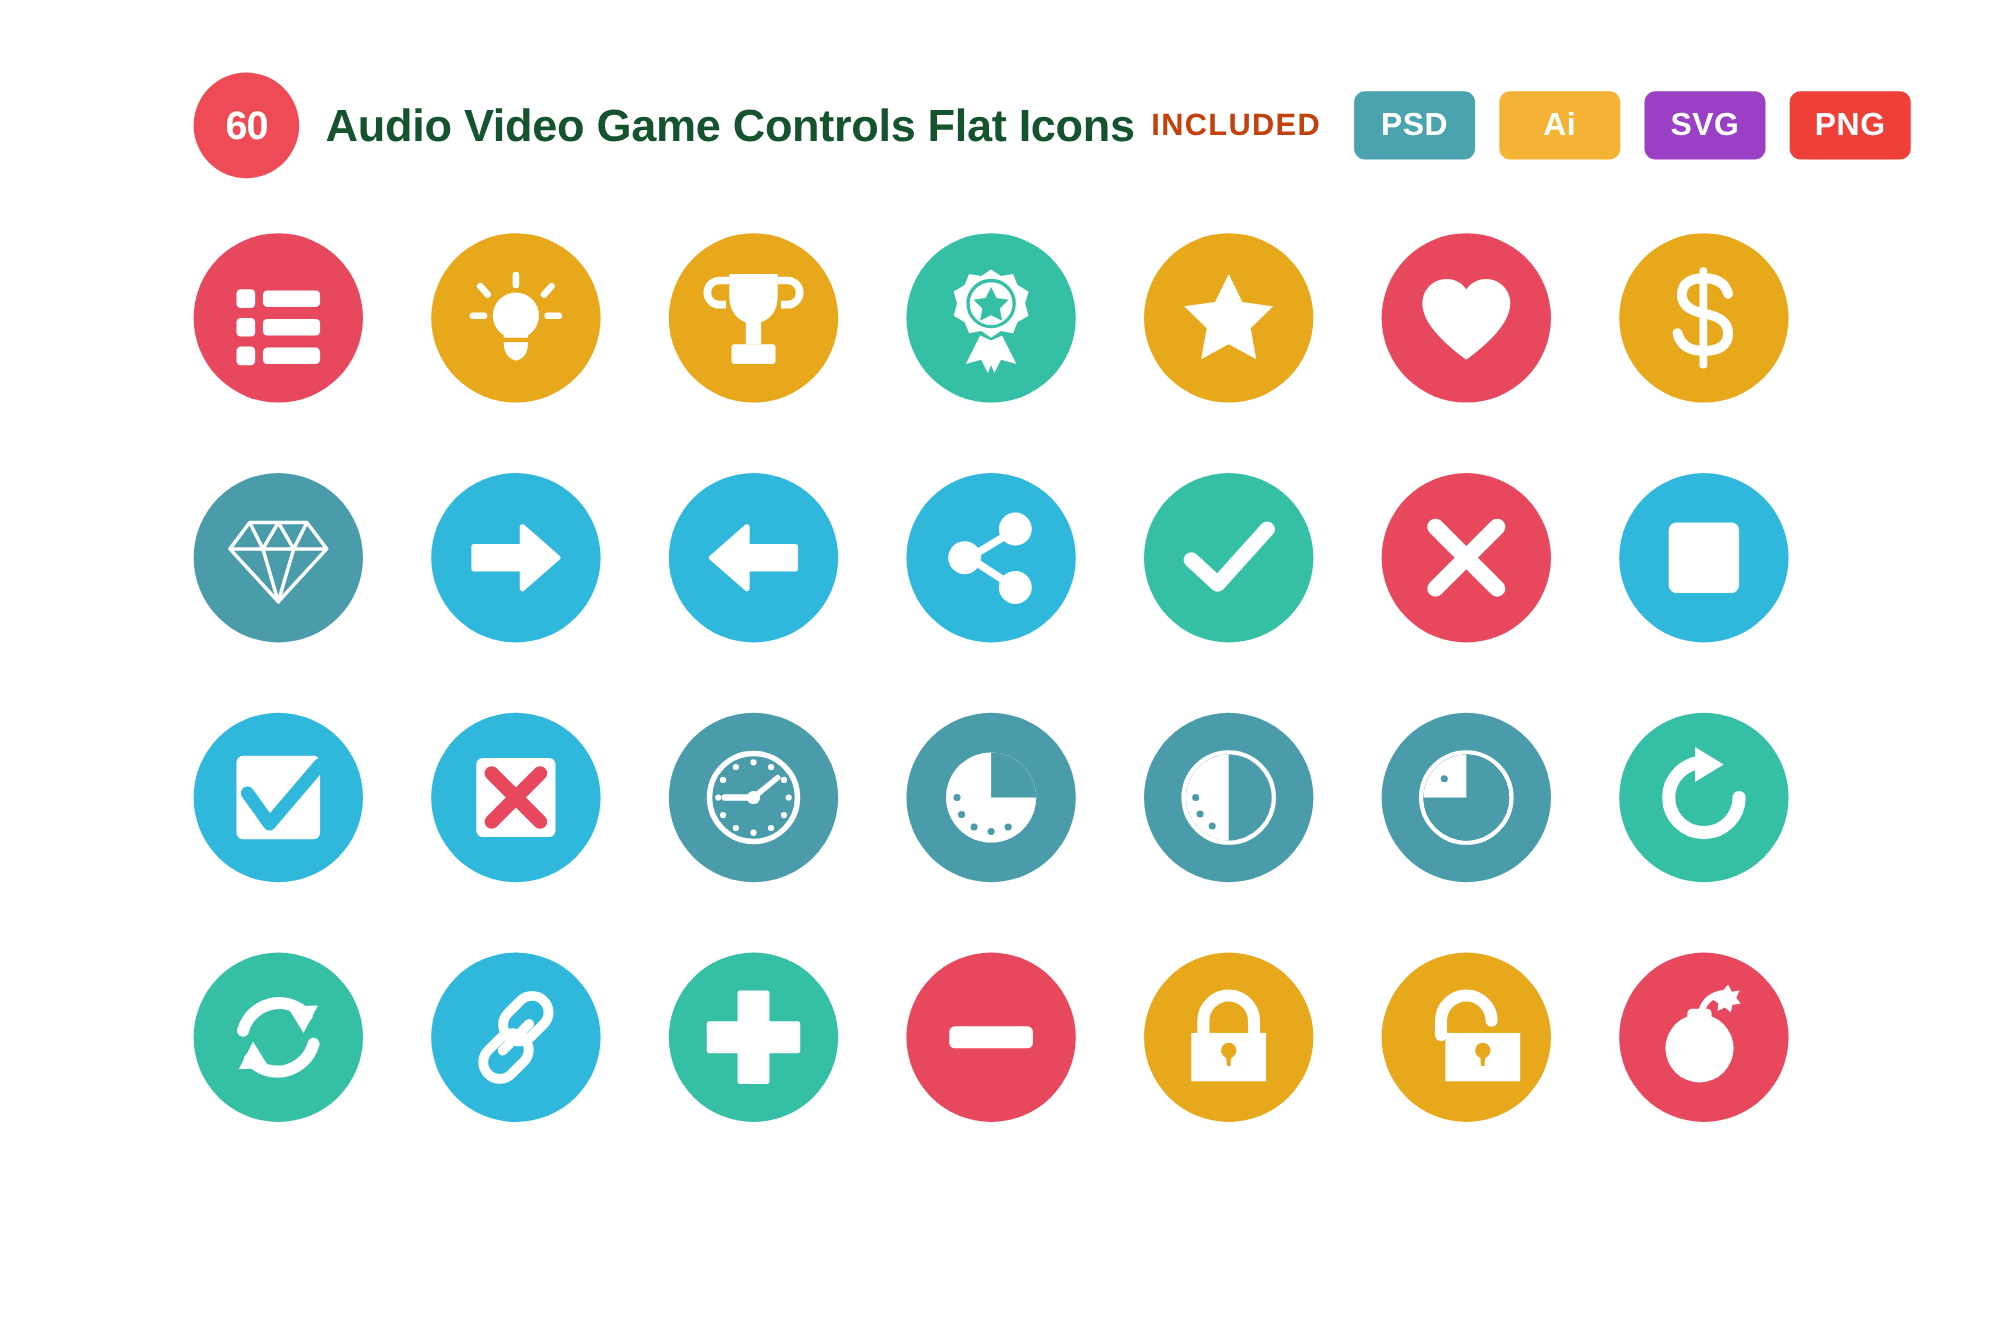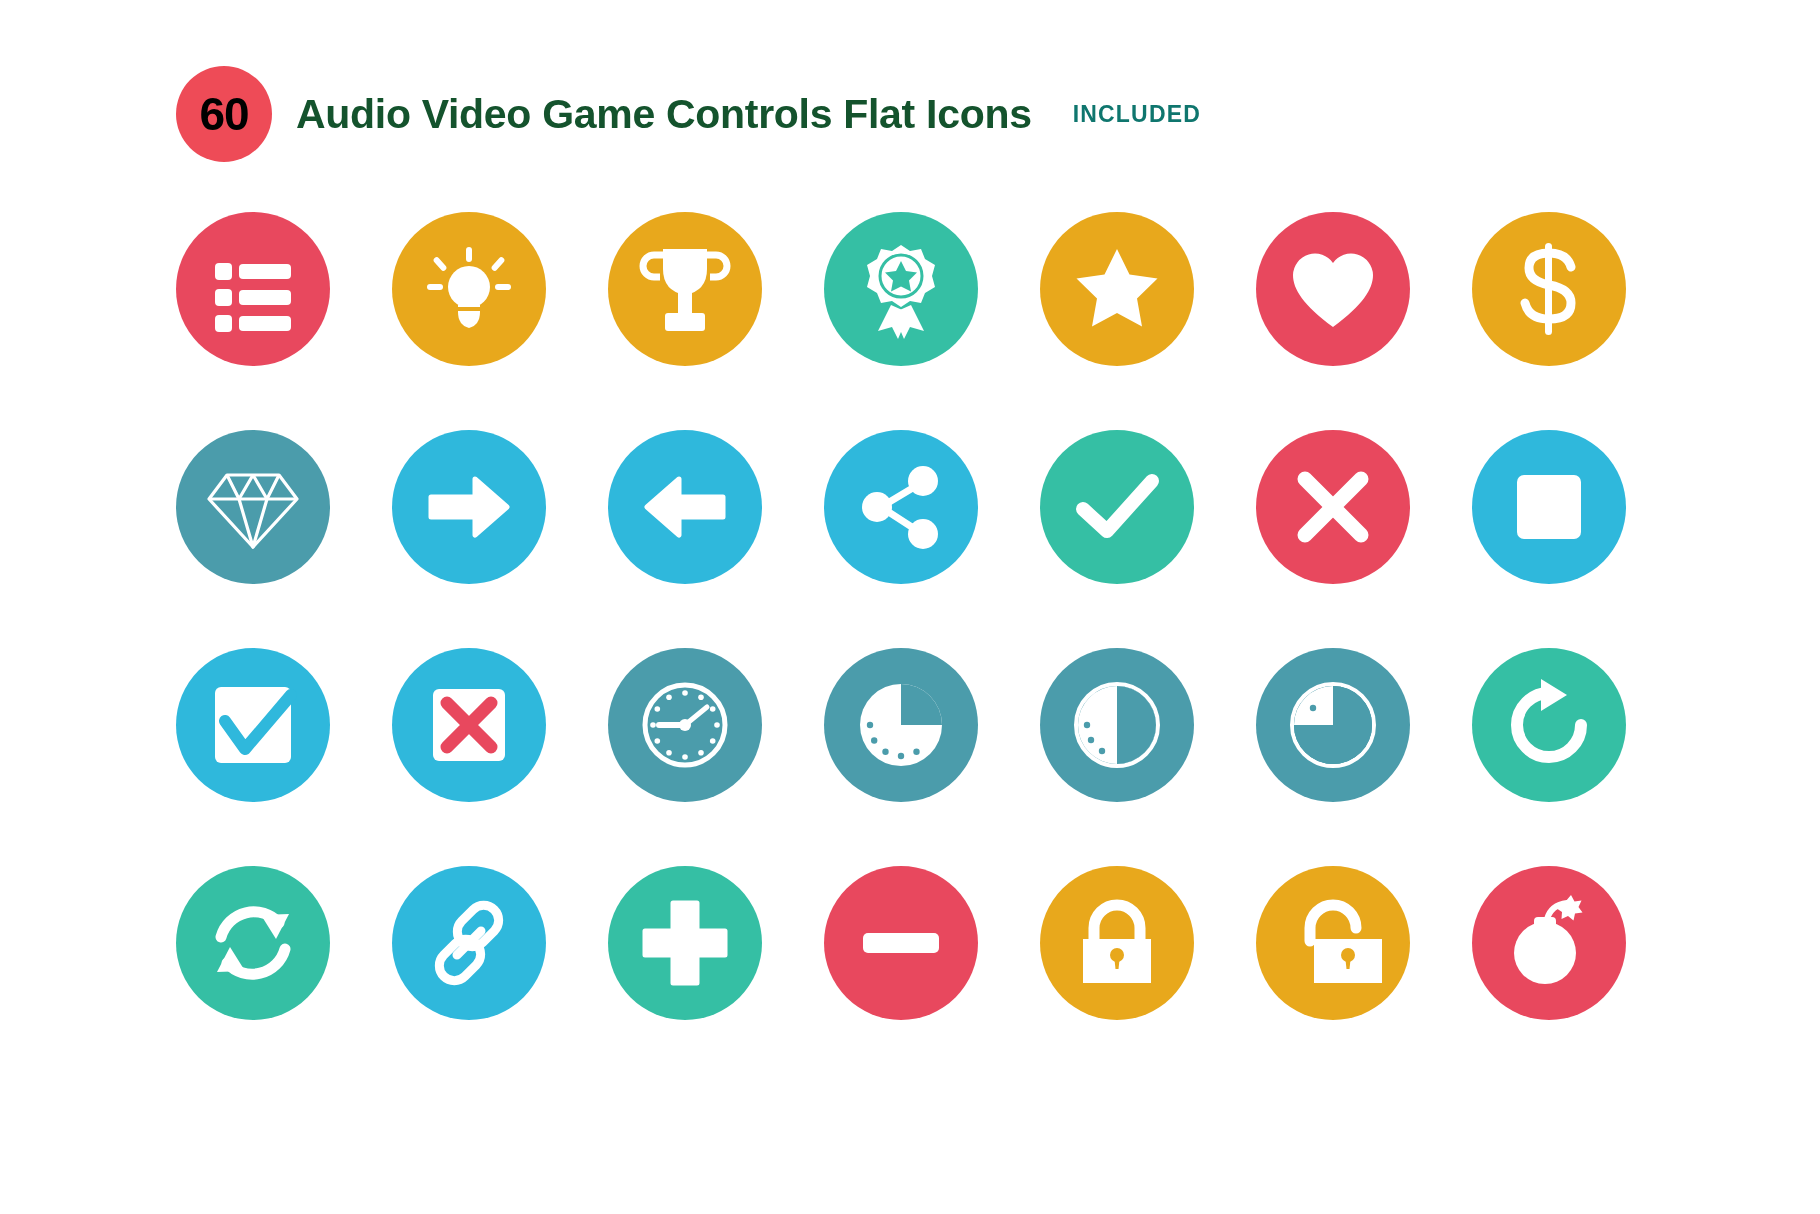--- a/index.html
+++ b/index.html
@@ -27,44 +27,44 @@
     height: 96px;
     display: flex;
     align-items: center;
   }
 
   .count-badge {
     width: 96px;
     height: 96px;
     border-radius: 50%;
     background: #EE4B57;
-    color: #000000;
+    color: #ffffff;
     display: flex;
     align-items: center;
     justify-content: center;
-    font-size: 46px;
+    font-size: 36px;
     font-weight: bold;
     letter-spacing: -1px;
     flex: 0 0 auto;
   }
 
   .title {
     margin-left: 24px;
     color: #14532d;
     font-size: 41px;
     font-weight: bold;
     letter-spacing: -0.3px;
     white-space: nowrap;
     flex: 0 0 auto;
   }
 
   .included-label {
-    margin-left: 41px;
-    color: #0f766e;
-    font-size: 23px;
+    margin-left: 15px;
+    color: #c2410c;
+    font-size: 28px;
     font-weight: bold;
     letter-spacing: 1.2px;
     white-space: nowrap;
     flex: 0 0 auto;
   }
 
   .format-list {
     margin-left: 30px;
     display: flex;
     align-items: center;
@@ -112,20 +112,34 @@
 <body>
 
 <div class="page">
 
   <div class="header">
     <div class="count-badge">
       <span>60</span>
     </div>
     <div class="title">Audio Video Game Controls Flat Icons</div>
     <div class="included-label">INCLUDED</div>
+    <div class="format-list">
+        <div class="format-chip" style="background: rgb(75, 163, 176);">
+          <span>PSD</span>
+        </div>
+        <div class="format-chip" style="background: rgb(245, 179, 53);">
+          <span>Ai</span>
+        </div>
+        <div class="format-chip" style="background: rgb(155, 63, 196);">
+          <span>SVG</span>
+        </div>
+        <div class="format-chip" style="background: rgb(238, 64, 56);">
+          <span>PNG</span>
+        </div>
+      </div>
   </div>
 
   <div class="grid">
       <div class="icon-cell" style="background: rgb(232, 72, 94);">
         <svg viewBox="0 0 100 100" xmlns="http://www.w3.org/2000/svg">
           <rect x="12" y="24" width="17" height="17" rx="4" fill="#ffffff"></rect>
           <rect x="36" y="25" width="52" height="15" rx="4" fill="#ffffff"></rect>
           <rect x="12" y="50" width="17" height="17" rx="4" fill="#ffffff"></rect>
           <rect x="36" y="51" width="52" height="15" rx="4" fill="#ffffff"></rect>
           <rect x="12" y="76" width="17" height="17" rx="4" fill="#ffffff"></rect>

